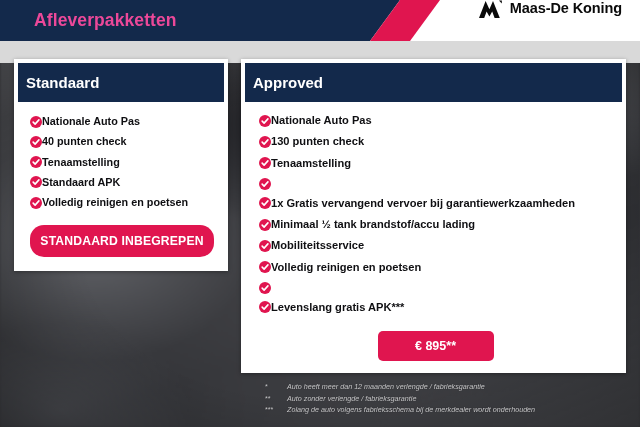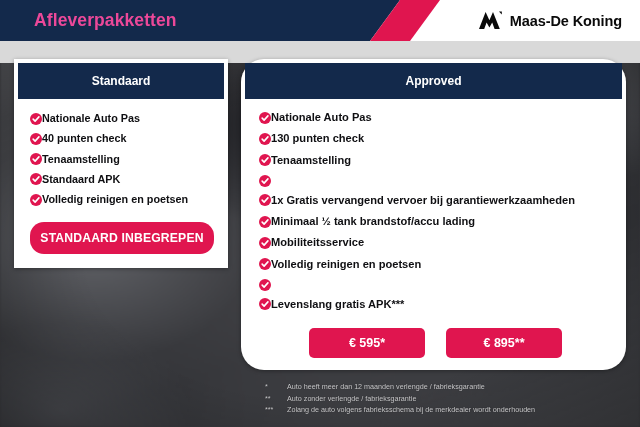--- a/index.html
+++ b/index.html
@@ -66,21 +66,21 @@
     display: flex; align-items: center;
     color: #ec4899;
     font-size: 17.5px;
     font-weight: bold;
     letter-spacing: 0.1px;
   }
   .brand {
     position: absolute;
     right: 18px; top: 0;
     height: 41px;
-    display: flex; align-items: center; gap: 8px;
+    display: flex; align-items: flex-start; gap: 8px;
   }
   .brand-mark { display: block; }
   .brand-name {
     color: #0a0a0a;
     font-size: 14.5px;
     font-weight: bold;
     letter-spacing: -0.1px;
   }
 
   
@@ -91,27 +91,27 @@
     background: #d9d9d9;
   }
 
   
   .card {
     position: absolute;
     background: #ffffff;
     box-shadow: 0 1px 4px rgba(0,0,0,0.35);
   }
   .card-left  { left: 14px;  top: 59px; width: 214px; }
-  .card-right { left: 241px; top: 59px; width: 385px; border-radius: 23px; }
+  .card-right { left: 241px; top: 59px; width: 385px; }
 
   .card-head {
     background: #13294b;
     color: #ffffff;
-    text-align: center;
-    font-size: 12px;
+    text-align: left;
+    font-size: 15px;
     font-weight: bold;
     padding: 11px 8px 11px;
     margin: 4px 4px 0 4px;
   }
   .card-body { padding: 12px 14px 14px 16px; }
   .card-right .card-body { padding: 11px 14px 12px 18px; }
 
   ul.features { list-style: none; }
   ul.features li {
     display: flex;
@@ -180,21 +180,21 @@
   }
   .footnote {
     display: flex;
     gap: 6px;
     color: #c9c9cb;
     font-size: 7.2px;
     line-height: 1.62;
     text-shadow: 0 0 1px rgba(0,0,0,0.5);
   }
   .fn-mark { flex: 0 0 16px; text-align: left; }
-  .fn-text { flex: 1 1 auto; }
+  .fn-text { flex: 1 1 auto; font-style: italic; }
 </style>
 </head>
 <body>
 
 <div id="page">
 
   <div class="bg-photo"></div>
   <div class="bg-vignette"></div>
 
   <div class="header">
@@ -323,21 +323,20 @@
           </li>
           <li>
             <svg class="check" viewBox="0 0 16 16">
               <circle cx="8" cy="8" r="8" fill="#e0154f"></circle>
               <path d="M4.2 8.2 L6.8 10.8 L11.9 5.2" fill="none" stroke="#ffffff" stroke-width="2.1" stroke-linecap="round" stroke-linejoin="round"></path>
             </svg>
             <span class="feat-text">Levenslang gratis APK***</span>
           </li>
         </ul>
       <div class="price-row" id="price-row">
-          <button class="price-btn">€ 595*</button>
           <button class="price-btn">€ 895**</button>
         </div>
     </div>
   </div>
 
   <div class="footnotes" id="footnotes">
       <div class="footnote">
         <span class="fn-mark">*</span>
         <span class="fn-text">Auto heeft meer dan 12 maanden verlengde / fabrieksgarantie</span>
       </div>

